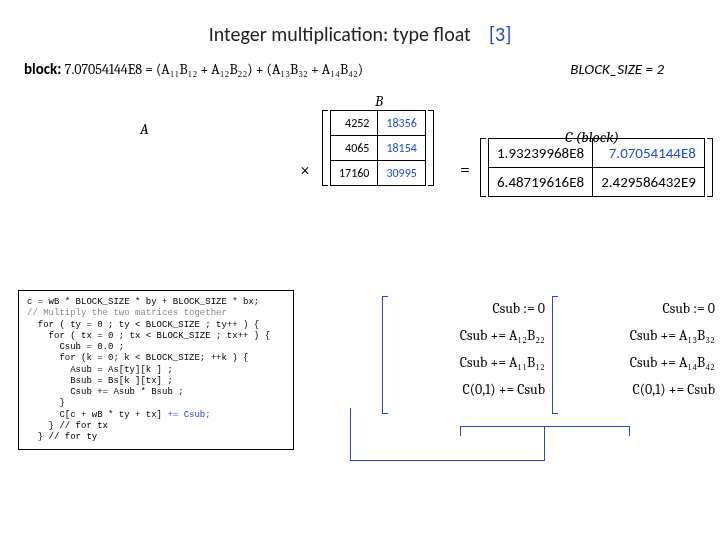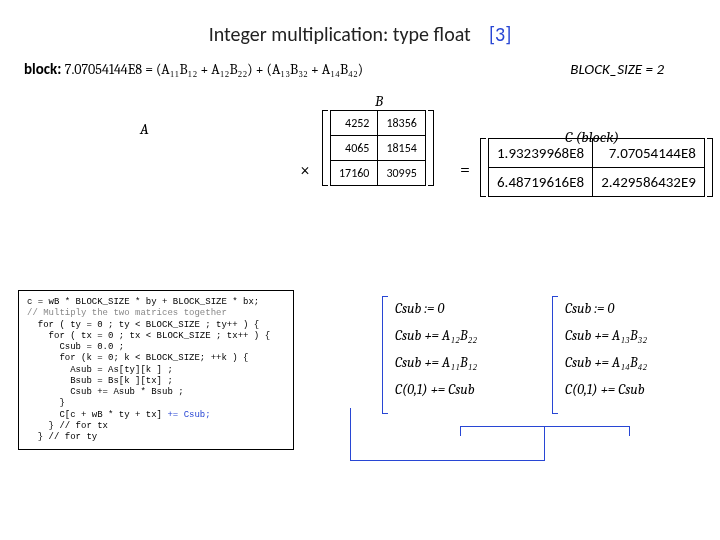--- a/index.html
+++ b/index.html
@@ -59,21 +59,21 @@
     font-family: Cambria, Georgia, serif;
     font-style: italic;
     font-size: 15px;
   }
   .op {
     position: absolute;
     font-size: 18px;
     font-family: Cambria, Georgia, serif;
   }
   .result-table td { min-width: 100px; font-size: 15px; }
-  .blue { color: #000000; }
+  .blue { color: #1d4ed8; }
   .bottom {
     position: relative;
     margin-top: 18px;
     height: 260px;
   }
   .codebox {
     position: absolute;
     left: 18px; top: 0;
     width: 276px;
     border: 1px solid #000;
@@ -85,22 +85,21 @@
     background: #fff;
   }
   .codebox .blue { color: #2846d4; }
   .codebox .gray { color: #888; }
   .formula-col {
     position: absolute;
     top: 0;
     width: 150px;
     font-family: Cambria, Georgia, serif;
     font-size: 14px;
-    text-align: left;
-    font-style: italic;
+    text-align: right;
   }
   .formula-col .line { margin: 10px 0; }
   .vbar {
     position: absolute;
     border: 1px solid #2846d4;
     border-right: none;
     width: 6px;
   }
   .hconn {
     position: absolute;

